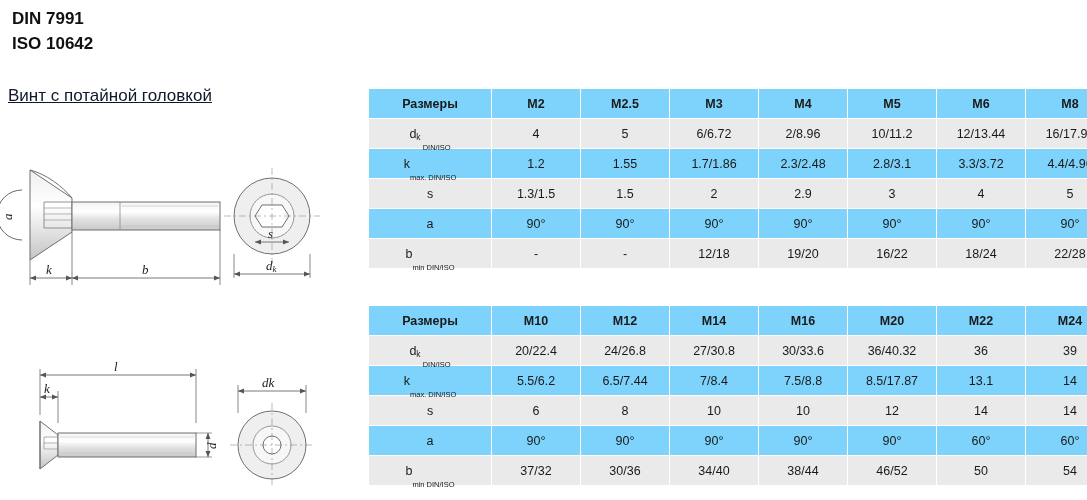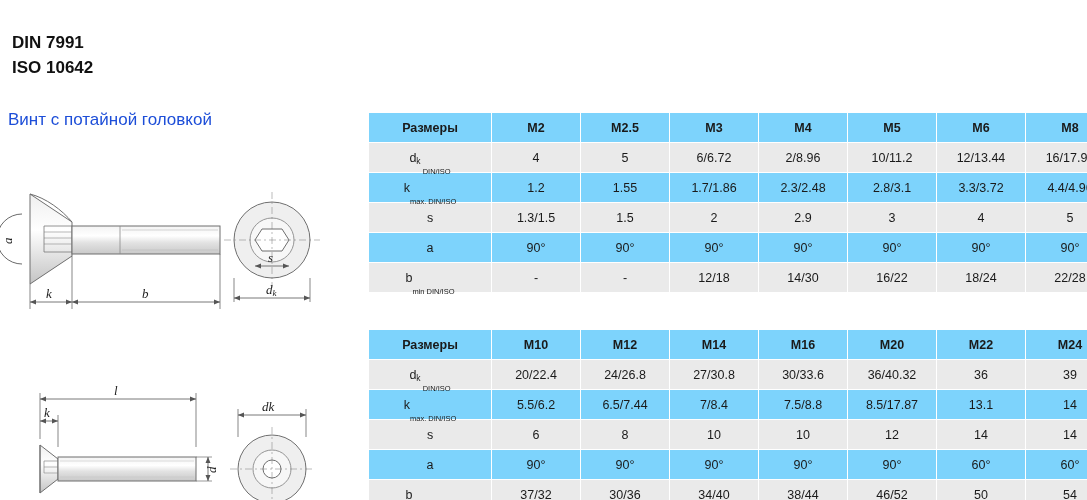--- a/index.html
+++ b/index.html
@@ -12,42 +12,42 @@
     height: 500px;
     font-family: "Liberation Sans", sans-serif;
     color: #1a1a1a;
     position: relative;
     overflow: hidden;
   }
   .page {
     position: relative;
     width: 1087px;
     height: 394px;
-    margin-top: 24px;
   }
 
   
   .titles {
     position: absolute;
     left: 12px;
     top: 6px;
   }
   .title-line {
     font-size: 17px;
     font-weight: bold;
     line-height: 25px;
     color: #111;
   }
   .subtitle {
     position: absolute;
     left: 8px;
     top: 86px;
     font-size: 17px;
-    color: #1d4ed8;
+    color: #0f172a;
     white-space: nowrap;
+    text-decoration: underline;
   }
 
   
   .drawing {
     position: absolute;
   }
   #drawing-top { left: 0px; top: 150px; }
   #drawing-bottom { left: 0px; top: 345px; }
 
   
@@ -288,21 +288,21 @@
           <td class="val">90°</td>
           <td class="val">90°</td>
           <td class="val">90°</td>
           <td class="val">90°</td>
         </tr>
         <tr class="odd">
           <td class="label"><span>b</span><span class="sub-sm">min DIN/ISO</span></td>
           <td class="val">-</td>
           <td class="val">-</td>
           <td class="val">12/18</td>
-          <td class="val">14/30</td>
+          <td class="val">19/20</td>
           <td class="val">16/22</td>
           <td class="val">18/24</td>
           <td class="val">22/28</td>
         </tr>
       </tbody>
     </table>
   </div>
 
   <div class="table-wrap" id="table-2-wrap">
     <table class="spec">

